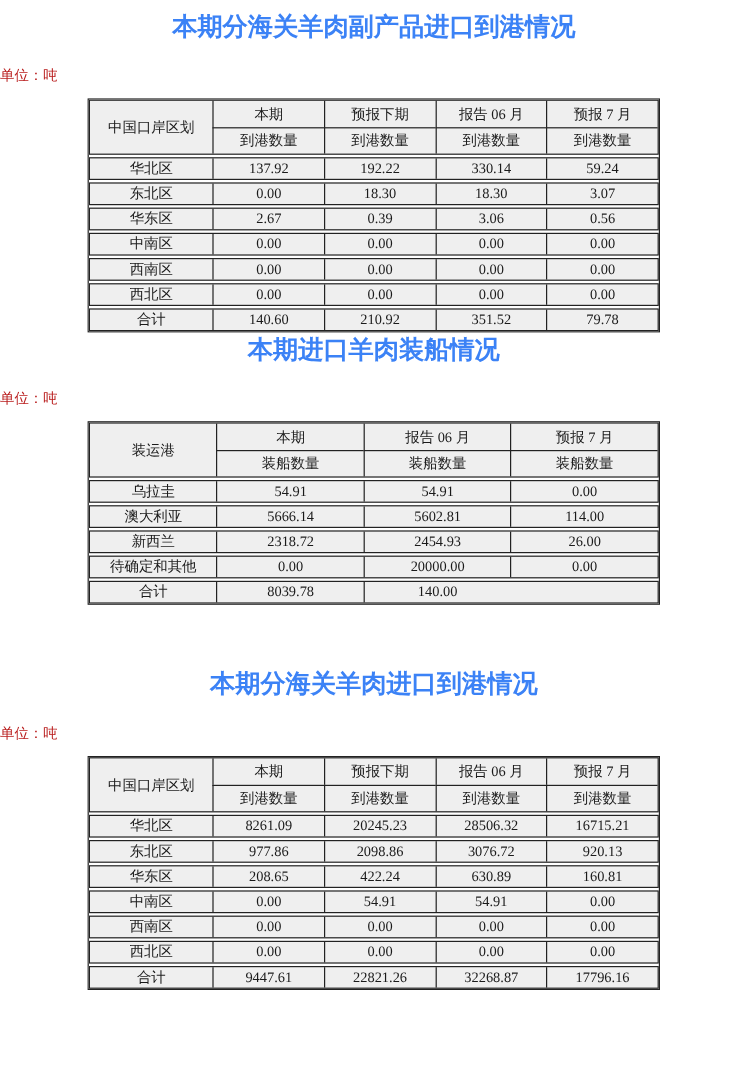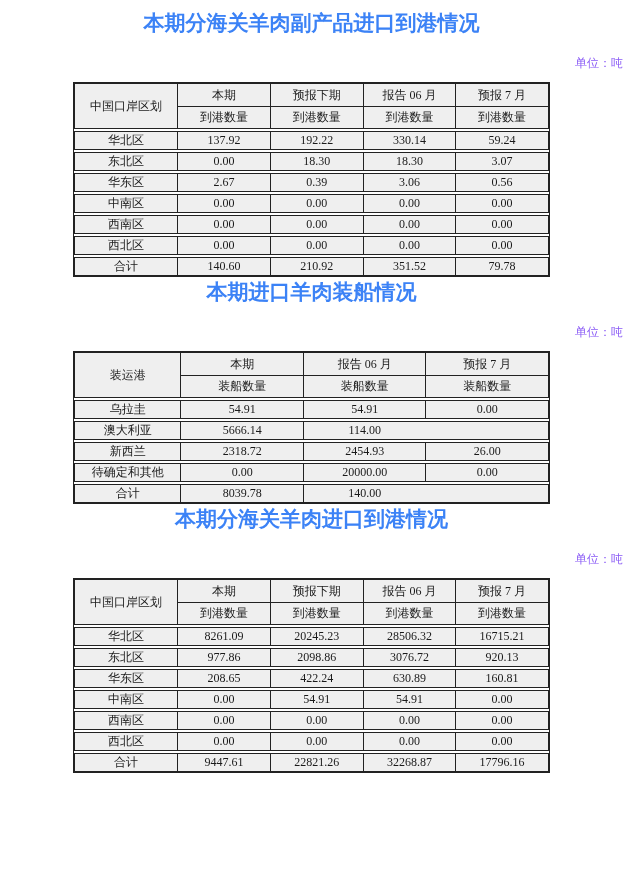--- a/index.html
+++ b/index.html
@@ -19,23 +19,23 @@
     font-weight: 700;
     font-size: 21px;
     line-height: 30px;
     text-align: center;
     color: #3b82f6;
     margin: 0 0 18px;
   }
   .unit {
     font-size: 12px;
     line-height: 14px;
-    text-align: right;
+    text-align: left;
     margin: 0 0 12px;
-    color: #8b5cf6;
+    color: #b91c1c;
   }
   .tbl {
     width: 477px;
     margin: 0 auto;
     border: 1px solid #222222;
     background: #ffffff;
   }
   .row {
     display: grid;
     border: 1px solid #222222;
@@ -53,21 +53,21 @@
     font-size: 12px;
     line-height: 13px;
     padding: 2px 2px;
     color: #1a1a1a;
   }
   .hdr .cell { padding: 4px 2px; }
   .corner { grid-row: 1 / 3; }
   .bl { border-left: 1px solid #222222; }
   .bt { border-top: 1px solid #222222; }
   .section-2 { }
-  .section-3 { }
+  .section-3 { margin-top: 52px; }
 </style>
 </head>
 <body>
 
 <div class="doc">
 
   <section class="tbl-section section-1">
     <h1 class="title">本期分海关羊肉副产品进口到港情况</h1>
     <div class="unit">单位：吨</div>
     <div class="tbl cols5">
@@ -149,20 +149,21 @@
         </div>
         <div class="row body">
           <div class="cell">乌拉圭</div>
           <div class="cell bl num">54.91</div>
           <div class="cell bl num">54.91</div>
           <div class="cell bl num">0.00</div>
         </div>
         <div class="row body">
           <div class="cell">澳大利亚</div>
           <div class="cell bl num">5666.14</div>
+          <div class="cell bl num">5602.81</div>
           <div class="cell bl num">114.00</div>
         </div>
         <div class="row body">
           <div class="cell">新西兰</div>
           <div class="cell bl num">2318.72</div>
           <div class="cell bl num">2454.93</div>
           <div class="cell bl num">26.00</div>
         </div>
         <div class="row body">
           <div class="cell">待确定和其他</div>

